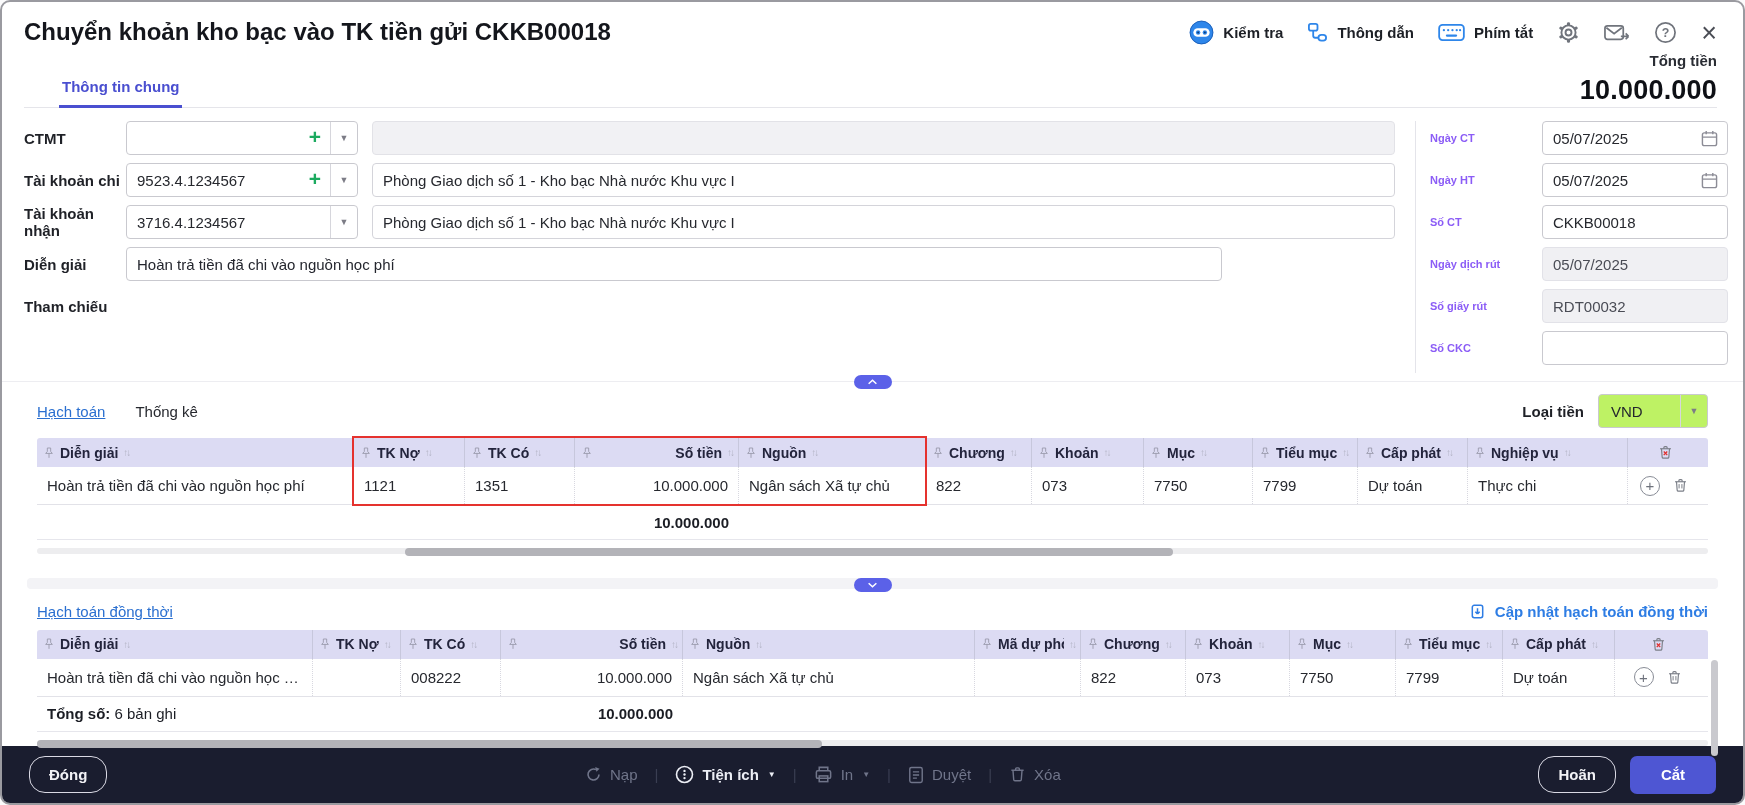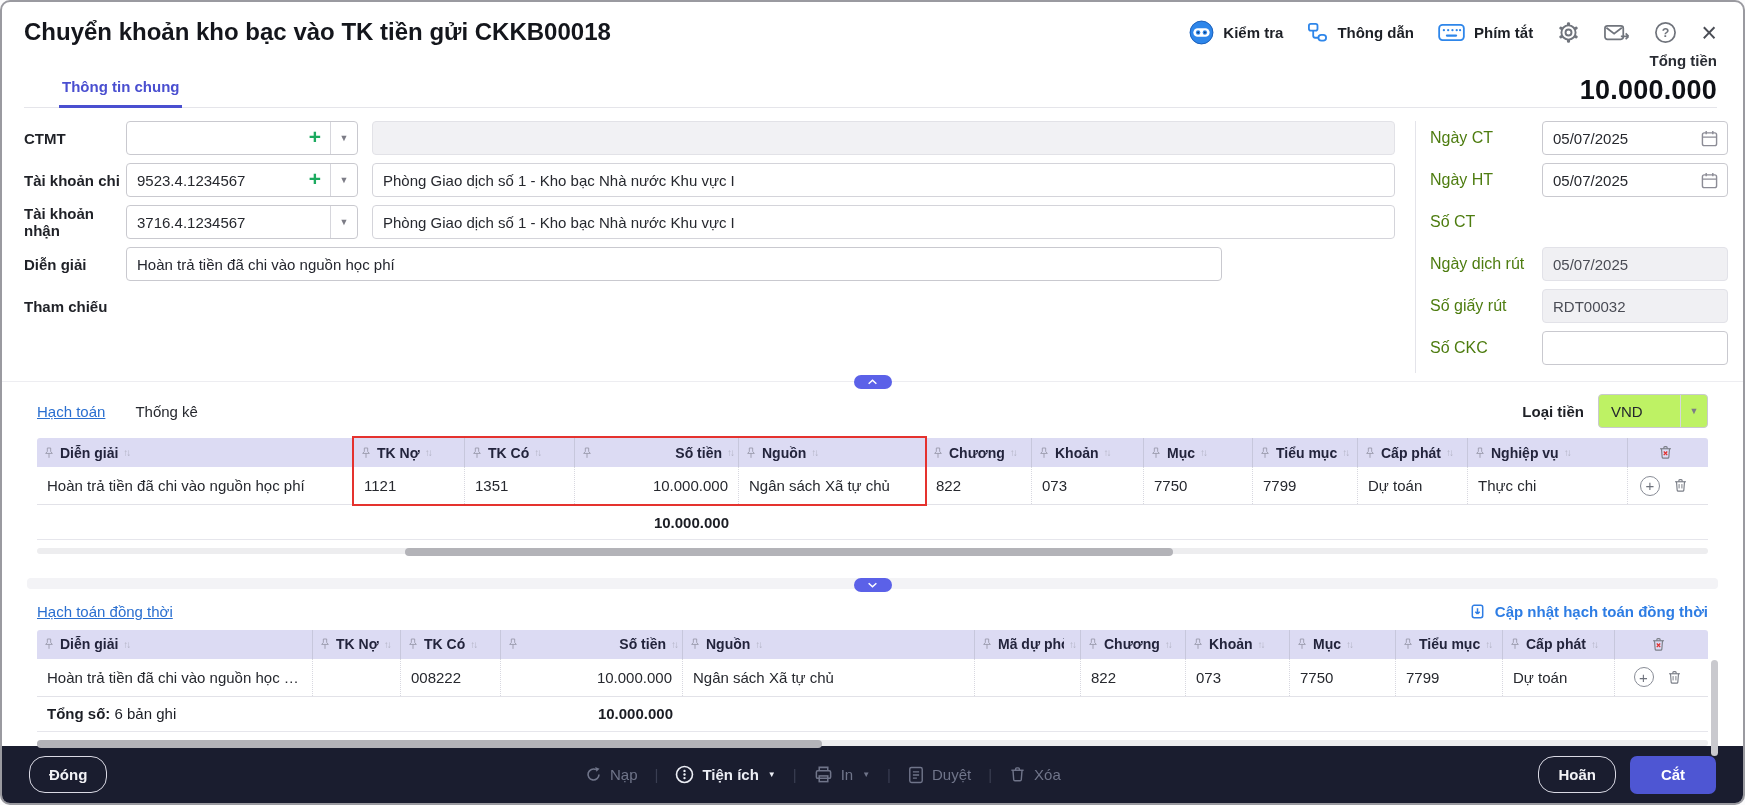--- a/index.html
+++ b/index.html
@@ -34,21 +34,21 @@
   .combo .plus{color:#1caa5f;font-size:21px;font-weight:700;padding:0 9px 2px 0;flex:none;cursor:pointer}
   .combo .caret, .currbox .caret{width:27px;align-self:stretch;border-left:1px solid #d6d6dc;display:flex;
     align-items:center;justify-content:center;color:#7c7c86;font-size:9px;flex:none;cursor:pointer}
   .desc{margin-left:14px;width:1023px;height:34px;border:1px solid #d4d4da;border-radius:4px;display:flex;
     align-items:center;padding:0 10px;font-size:15px;color:#26282e;background:#fff;overflow:hidden;white-space:nowrap}
   .desc.dis{background:#f1f1f4;border-color:#e2e2e7}
   .wide{width:1096px;height:34px;border:1px solid #c9c9cf;border-radius:4px;display:flex;align-items:center;
     padding:0 10px;font-size:15px;background:#fff}
   .vdiv{width:1px;background:#e4e4ea;margin-left:20px}
   .fright{padding-left:14px}
-  .flabel2{width:112px;font-weight:400;font-size:16px;color:#4d7c0f;flex:none}
+  .flabel2{width:112px;font-weight:700;font-size:11px;color:#8b5cf6;flex:none}
   .field2{width:186px;height:34px;border:1px solid #c9c9cf;border-radius:4px;display:flex;align-items:center;
     padding:0 9px 0 10px;font-size:15px;background:#fff;color:#26282e}
   .field2.dis{background:#f0f0f3;border-color:#e2e2e8;color:#4a4c55}
   .field2 .cal{margin-left:auto;display:flex;cursor:pointer}
   .divider1{border-top:1px solid #ededf1;margin-top:8px;position:relative}
   .pill{position:absolute;left:50%;transform:translateX(-50%);top:-7px;width:38px;height:14px;background:var(--accent2);
     border-radius:8px;display:flex;align-items:center;justify-content:center;cursor:pointer;z-index:2}
   
   .sec1head{display:flex;align-items:center;padding:12px 35px 8px}
   .seclink{color:var(--link);font-weight:400;font-size:15px;text-decoration:underline;cursor:pointer;white-space:nowrap}
@@ -247,20 +247,21 @@
             <svg viewBox="0 0 18 18" width="17" height="17">
                 <rect x="1.5" y="3" width="15" height="13.5" rx="2" fill="none" stroke="#8c8c96" stroke-width="1.5"></rect>
                 <path d="M1.5 7.5h15" stroke="#8c8c96" stroke-width="1.5"></path>
                 <path d="M5.5 1v3.5M12.5 1v3.5" stroke="#8c8c96" stroke-width="1.5"></path>
               </svg>
           </span>
         </div>
       </div>
       <div class="frow">
         <span class="flabel2">Số CT</span>
+        <div class="field2">CKKB00018</div>
       </div>
       <div class="frow">
         <span class="flabel2">Ngày dịch rút</span>
         <div class="field2 dis">05/07/2025</div>
       </div>
       <div class="frow">
         <span class="flabel2">Số giấy rút</span>
         <div class="field2 dis">RDT00032</div>
       </div>
       <div class="frow">

